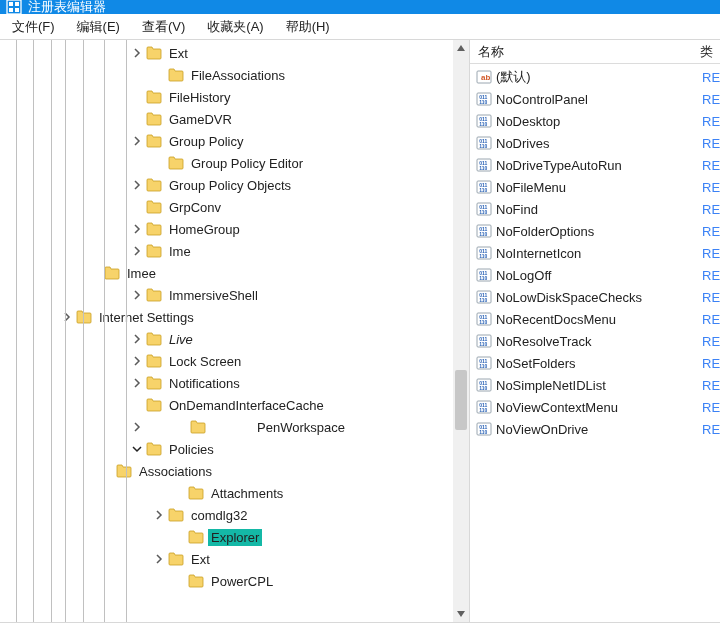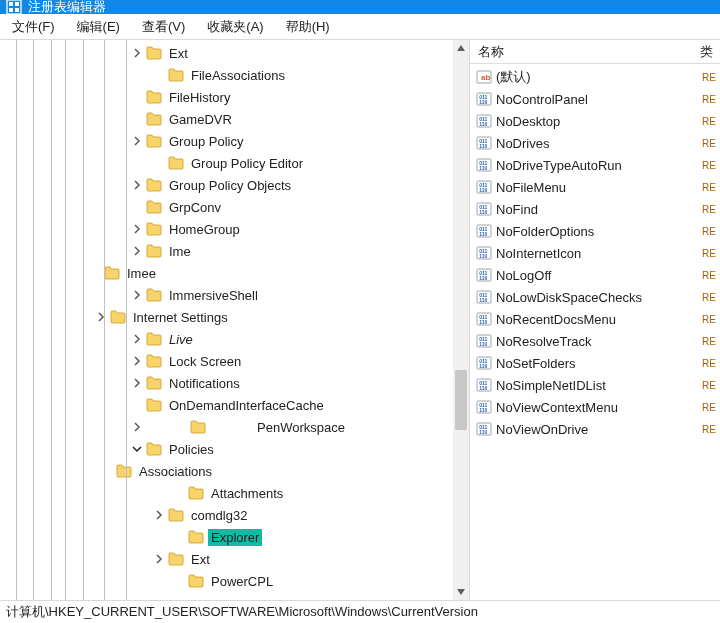--- a/index.html
+++ b/index.html
@@ -27,21 +27,21 @@
 .tree-row .folder { width: 16px; height: 14px; margin-right: 4px; flex-shrink: 0; }
 .tree-row .label { font-size: 13px; color: #222; padding: 1px 3px; }
 .tree-row.selected .label { background: #14b8a6; }
 .list-pane { flex: 1; overflow: hidden; display: flex; flex-direction: column; }
 .list-header { height: 24px; display: flex; align-items: center; border-bottom: 1px solid #dcdcdc; background: #fff; }
 .list-header .col { padding: 0 8px; font-size: 13px; color: #222; }
 .list-body { flex: 1; overflow: hidden; padding-top: 2px; }
 .list-row { height: 22px; display: flex; align-items: center; padding-left: 6px; }
 .list-row .val-icon { width: 16px; height: 16px; margin-right: 4px; flex-shrink: 0; }
 .list-row .val-name { flex: 1; font-size: 13px; color: #222; overflow: hidden; text-overflow: ellipsis; white-space: nowrap; }
-.list-row .val-type { width: 18px; font-size: 10px; color: #a16207; text-align: left; overflow: hidden; }
+.list-row .val-type { width: 18px; font-size: 13px; color: #3b82f6; text-align: left; overflow: hidden; }
 .statusbar { height: 22px; display: flex; align-items: center; padding: 0 6px; font-size: 13px; color: #222; background: #fff; }
 svg { display: block; }
 </style>
 </head>
 <body>
 
 <div class="window">
   <div class="titlebar">
     <span class="app-icon">
       <svg viewBox="0 0 16 16">
@@ -201,21 +201,21 @@
                   <path d="M3 1 L7 5 L3 9" fill="none" stroke="#5a5a5a" stroke-width="1.5"></path>
                 </svg>
               </span>
               <span class="folder">
                 <svg viewBox="0 0 16 14" width="16" height="14">
                   <path d="M1 3 L1 12 Q1 13 2 13 L14 13 Q15 13 15 12 L15 4 Q15 3 14 3 L7 3 L6 1 L2 1 Q1 1 1 2 Z" fill="#f7d36a" stroke="#c9a021" stroke-width="0.8"></path>
                 </svg>
               </span>
               <span class="label">ImmersiveShell</span>
             </div>
-            <div class="tree-row" style="padding-left: 94px; align-items: center;">
+            <div class="tree-row" style="padding-left: 60px; align-items: center;">
               <span class="expander ">
                 <svg viewBox="0 0 10 10" width="10" height="10">
                   <path d="M3 1 L7 5 L3 9" fill="none" stroke="#5a5a5a" stroke-width="1.5"></path>
                 </svg>
               </span>
               <span class="folder">
                 <svg viewBox="0 0 16 14" width="16" height="14">
                   <path d="M1 3 L1 12 Q1 13 2 13 L14 13 Q15 13 15 12 L15 4 Q15 3 14 3 L7 3 L6 1 L2 1 Q1 1 1 2 Z" fill="#f7d36a" stroke="#c9a021" stroke-width="0.8"></path>
                 </svg>
               </span>
@@ -563,16 +563,13 @@
                 <text x="3.2" y="13" font-size="5" fill="#2760b5" font-weight="bold">110</text>
               </svg>
             </span>
             <span class="val-name">NoViewOnDrive</span>
             <span class="val-type">RE</span>
           </div>
         </div>
     </div>
   </div>
 
-  <div class="statusbar">
-    <span>计算机\HKEY_CURRENT_USER\SOFTWARE\Microsoft\Windows\CurrentVersion</span>
-  </div>
 </div>
 
 </body></html>

